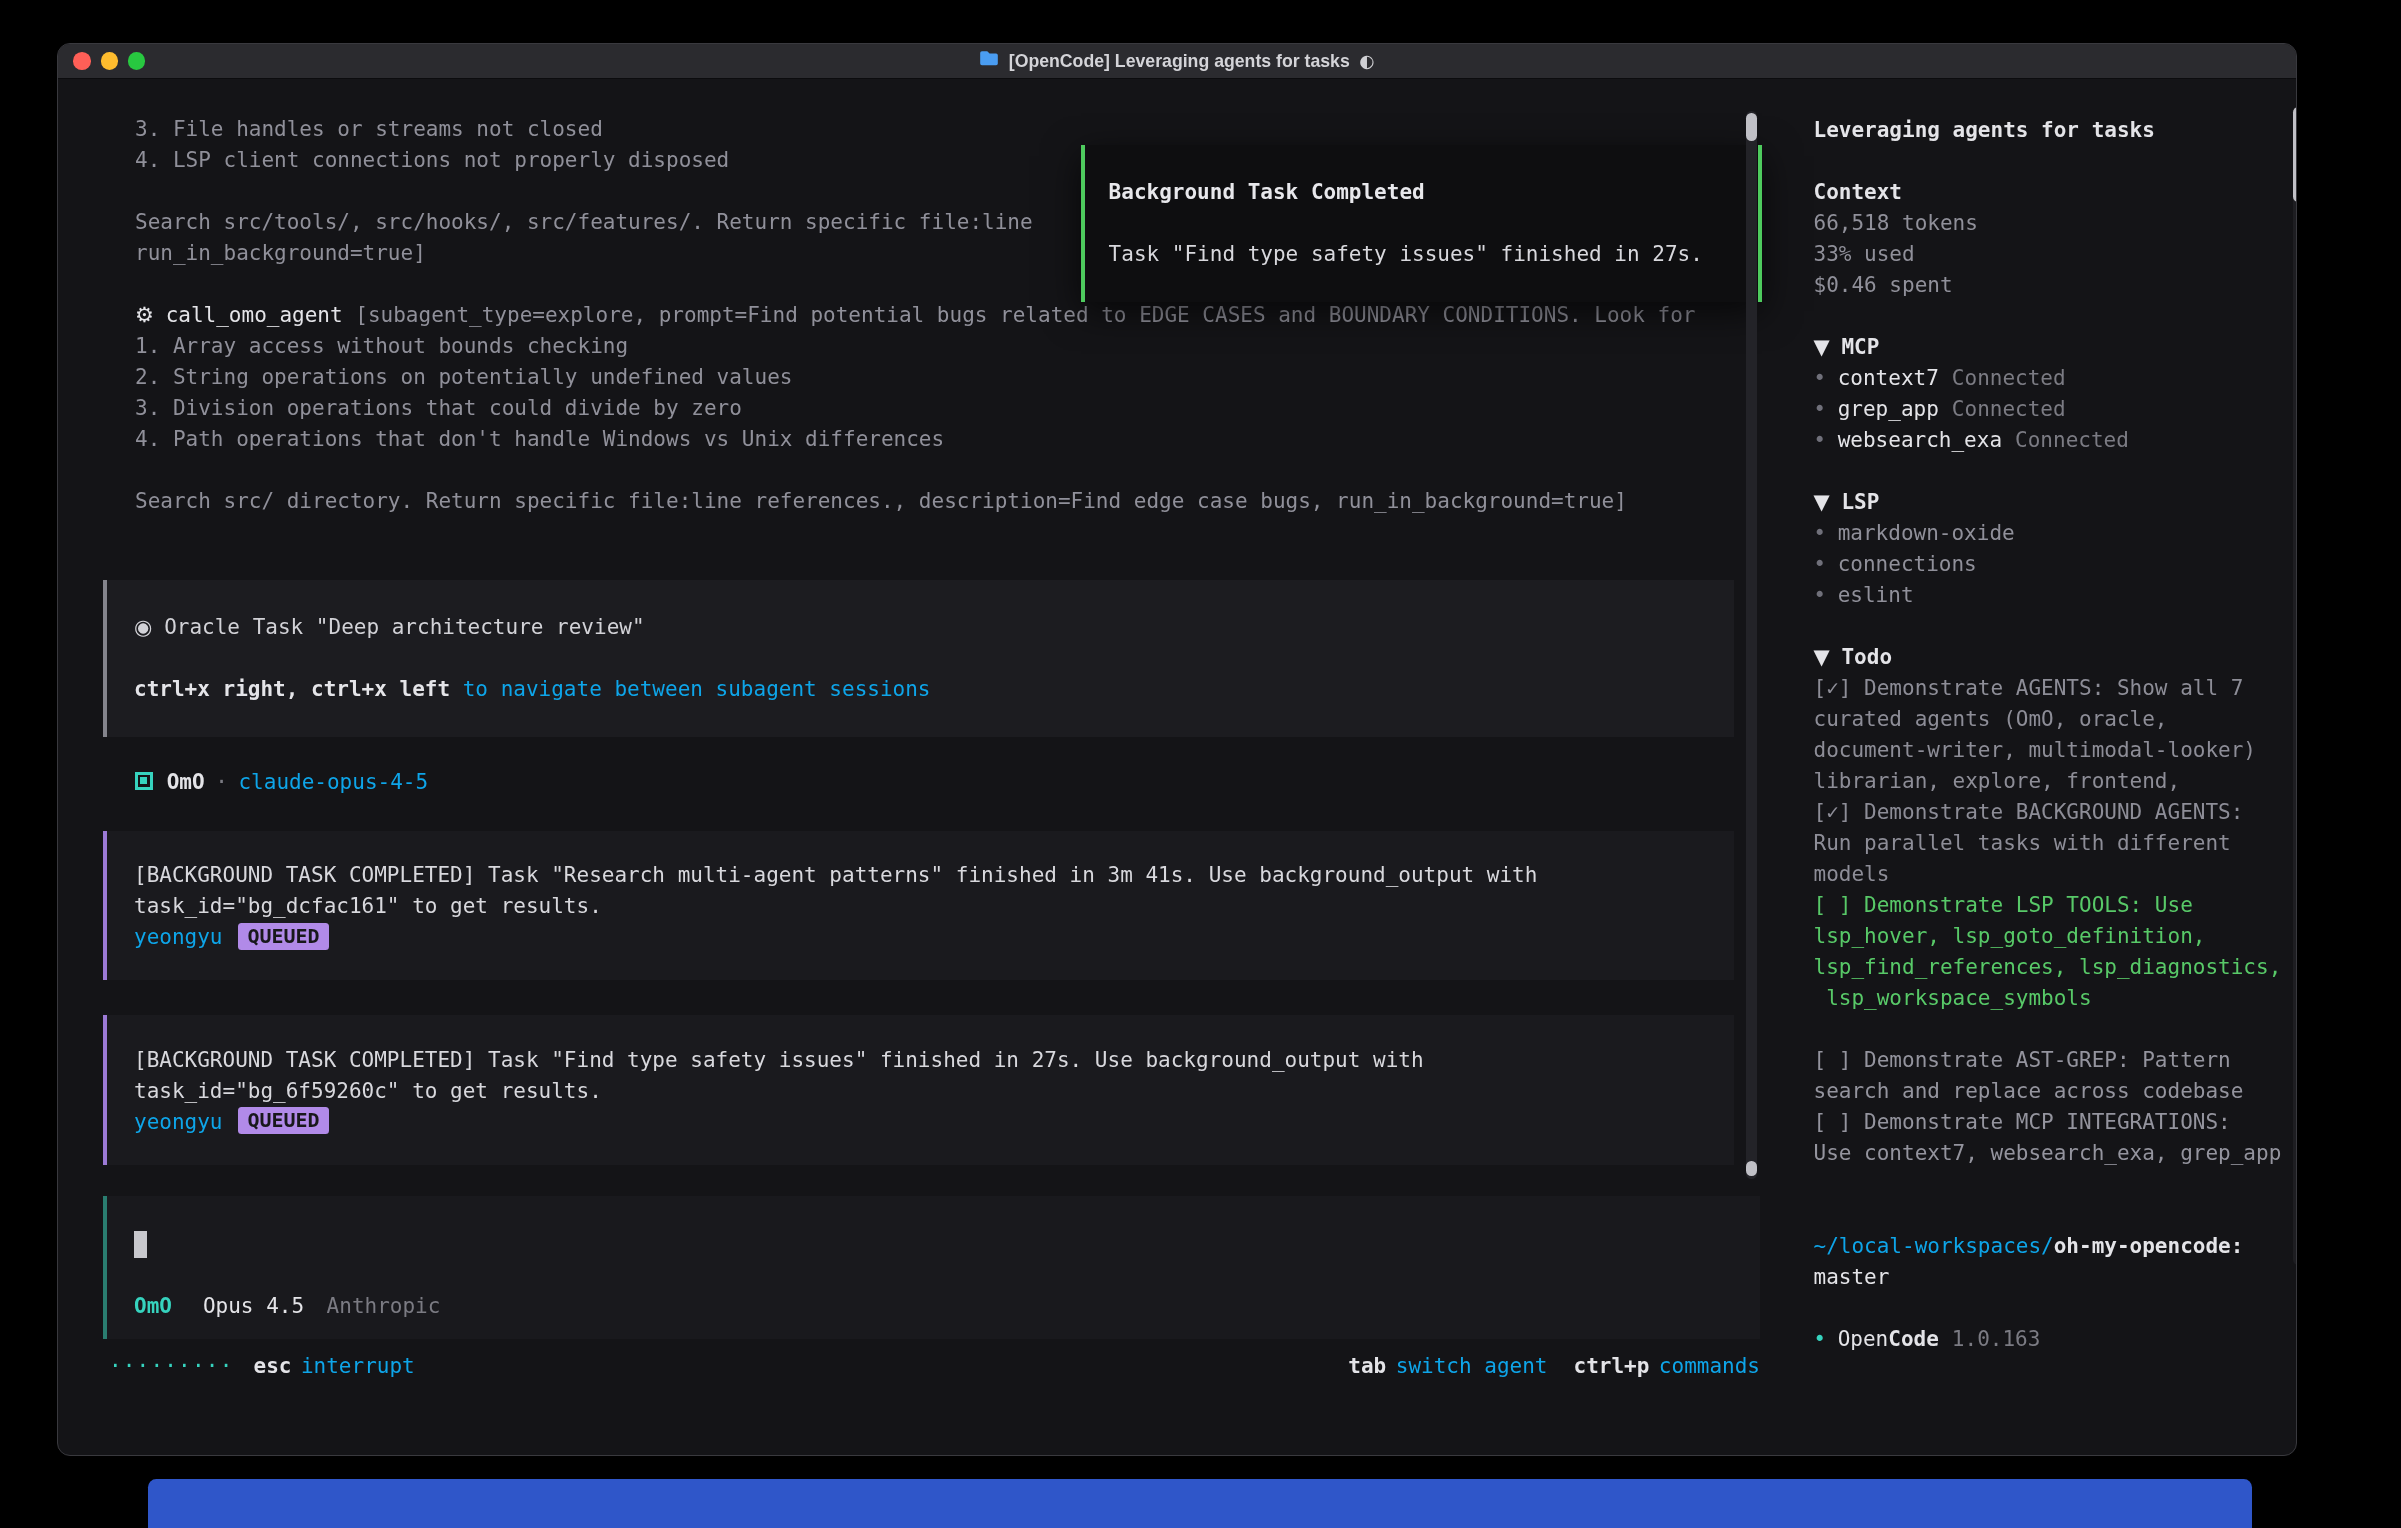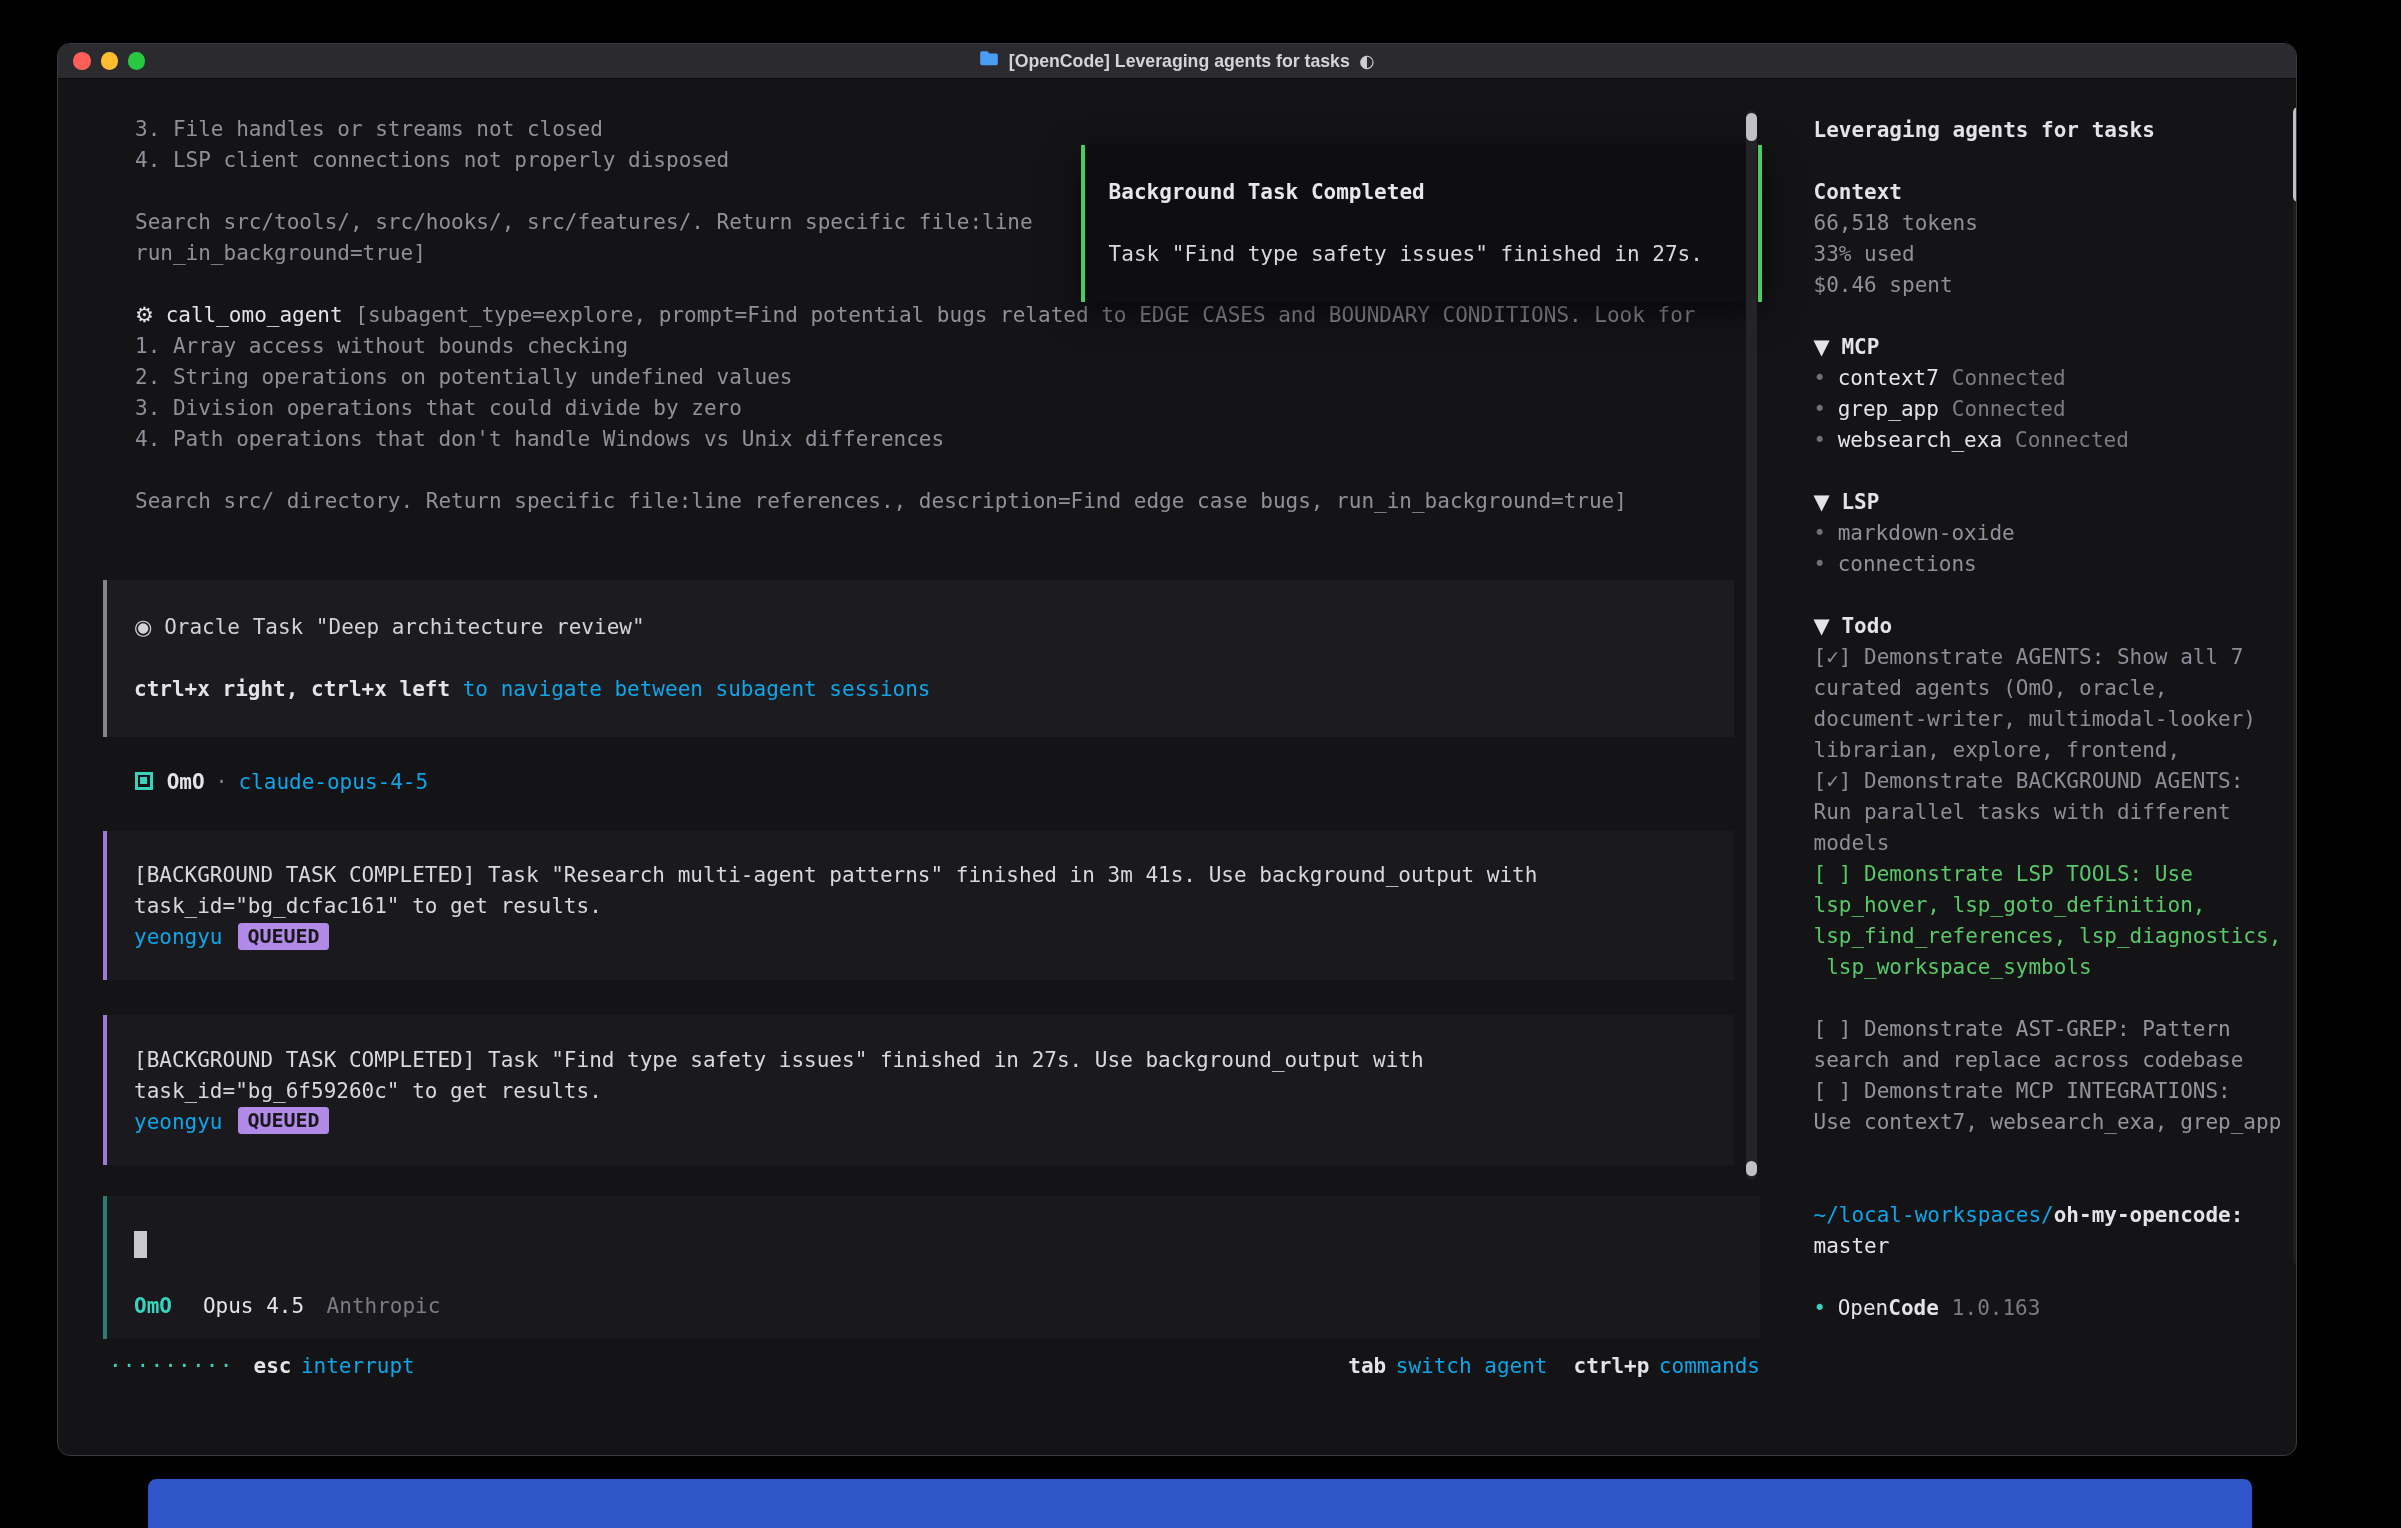--- a/index.html
+++ b/index.html
@@ -200,20 +200,21 @@
 
       <div class="sline row"><span class="glyph caretc mr20">▼</span><span class="bright bold">MCP</span></div>
       <div class="sline row"><span class="glyph bullet mr20">•</span><span class="bright">context7</span><span class="dim2 ml22">Connected</span></div>
       <div class="sline row"><span class="glyph bullet mr20">•</span><span class="bright">grep_app</span><span class="dim2 ml22">Connected</span></div>
       <div class="sline row"><span class="glyph bullet mr20">•</span><span class="bright">websearch_exa</span><span class="dim2 ml22">Connected</span></div>
       <div class="sline"></div>
 
       <div class="sline row"><span class="glyph caretc mr20">▼</span><span class="bright bold">LSP</span></div>
       <div class="sline row"><span class="glyph bullet mr20">•</span><span>markdown-oxide</span></div>
       <div class="sline row"><span class="glyph bullet mr20">•</span><span>connections</span></div>
+      <div class="sline row"><span class="glyph bullet mr20">•</span><span>eslint</span></div>
       <div class="sline"></div>
 
       <div class="sline row"><span class="glyph caretc mr20">▼</span><span class="bright bold">Todo</span></div>
 
       <div class="sline todo-done">[✓] Demonstrate AGENTS: Show all 7</div>
       <div class="sline todo-done">curated agents (OmO, oracle,</div>
       <div class="sline todo-done">document-writer, multimodal-looker)</div>
       <div class="sline todo-done">librarian, explore, frontend,</div>
 
       <div class="sline todo-done">[✓] Demonstrate BACKGROUND AGENTS:</div>

